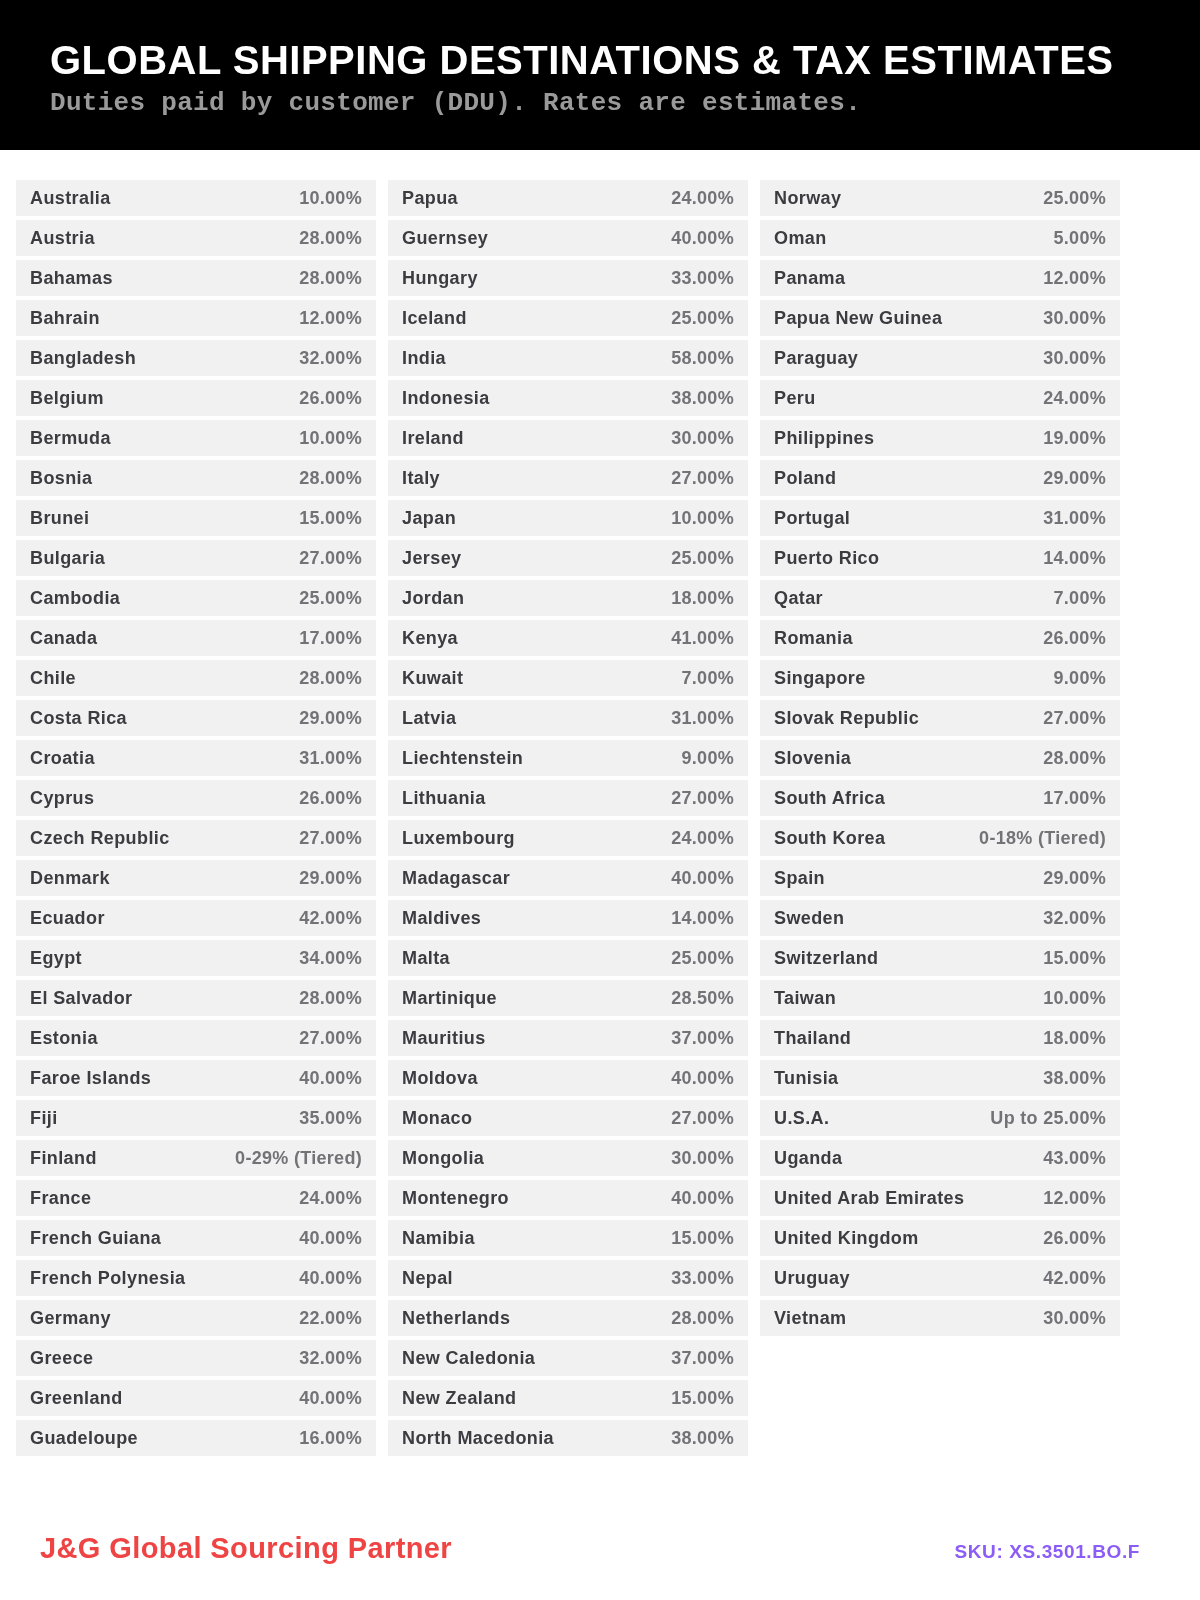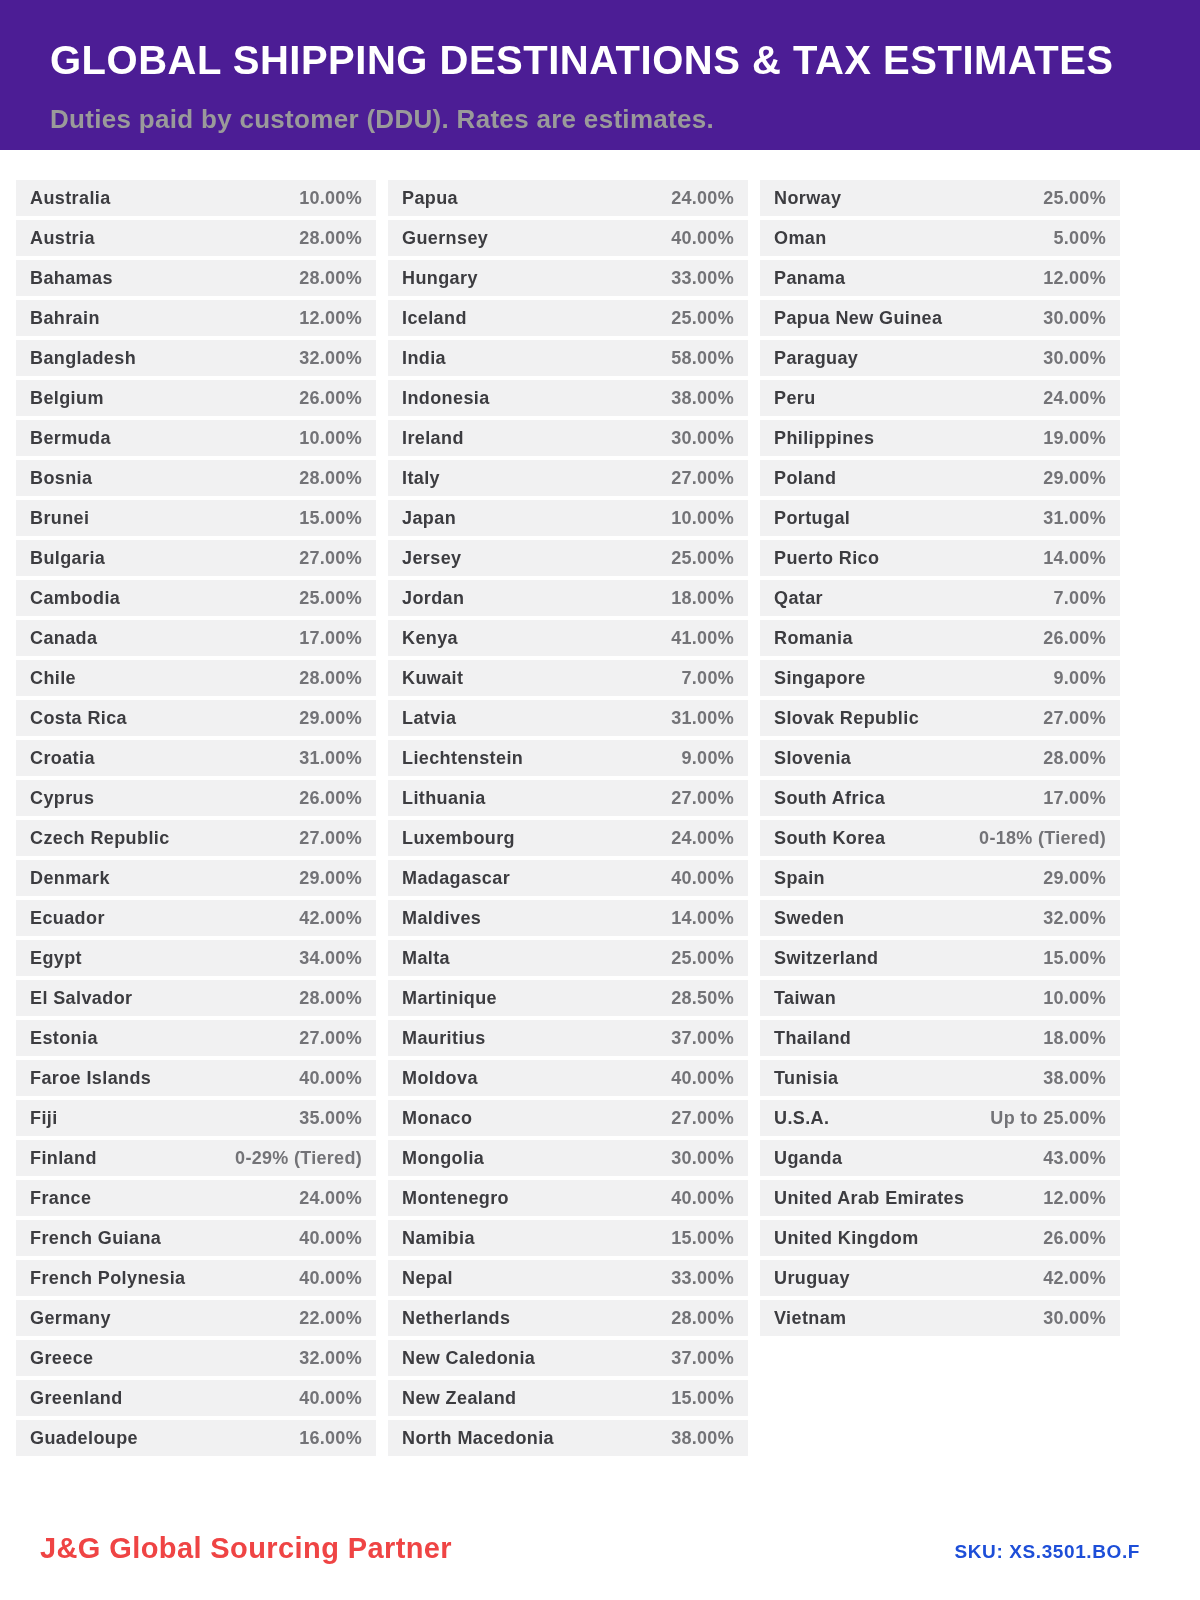--- a/index.html
+++ b/index.html
@@ -10,39 +10,40 @@
     font-family: "Liberation Sans", sans-serif;
     overflow: hidden;
   }
   .page { width: 1200px; height: 1600px; position: relative; }
 
   
   .hdr {
     box-sizing: border-box;
     width: 1200px;
     height: 150px;
-    background: #4c1d95;
+    background: #000000;
     padding: 38px 50px 0 50px;
   }
   .hdr h1 {
     margin: 0;
     font-size: 40px;
     line-height: 44px;
     font-weight: bold;
     letter-spacing: 0.5px;
     color: #ffffff;
     white-space: nowrap;
   }
   .hdr p {
-    margin: 22px 0 0 0;
+    margin: 6px 0 0 0;
     font-size: 26px;
     line-height: 30px;
     font-weight: bold;
     letter-spacing: 0.3px;
     color: #9a9a9a;
+    font-family: Liberation Mono, monospace;
   }
 
   
   .table {
     box-sizing: border-box;
     display: flex;
     gap: 12px;
     padding: 0 56px 0 16px;
     margin-top: 30px;
   }
@@ -90,21 +91,21 @@
   .brand {
     font-size: 29px;
     font-weight: bold;
     letter-spacing: 0.4px;
     color: #ef4444;
   }
   .sku {
     font-size: 19px;
     font-weight: bold;
     letter-spacing: 0.6px;
-    color: #1d4ed8;
+    color: #8b5cf6;
   }
 </style>
 </head>
 <body>
 
 <div class="page">
 
   <header class="hdr">
     <h1>GLOBAL SHIPPING DESTINATIONS &amp; TAX ESTIMATES</h1>
     <p>Duties paid by customer (DDU). Rates are estimates.</p>

